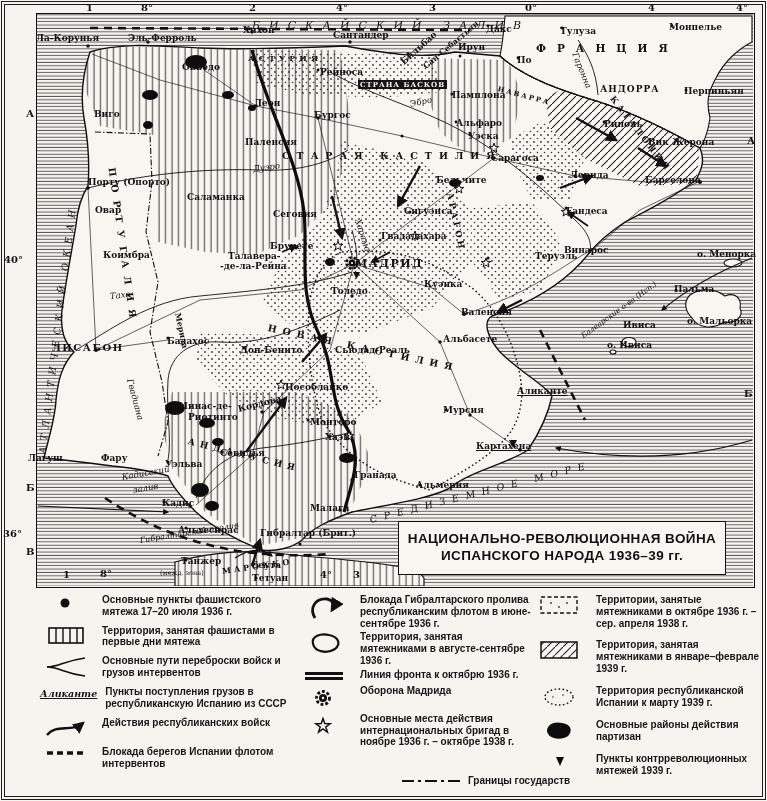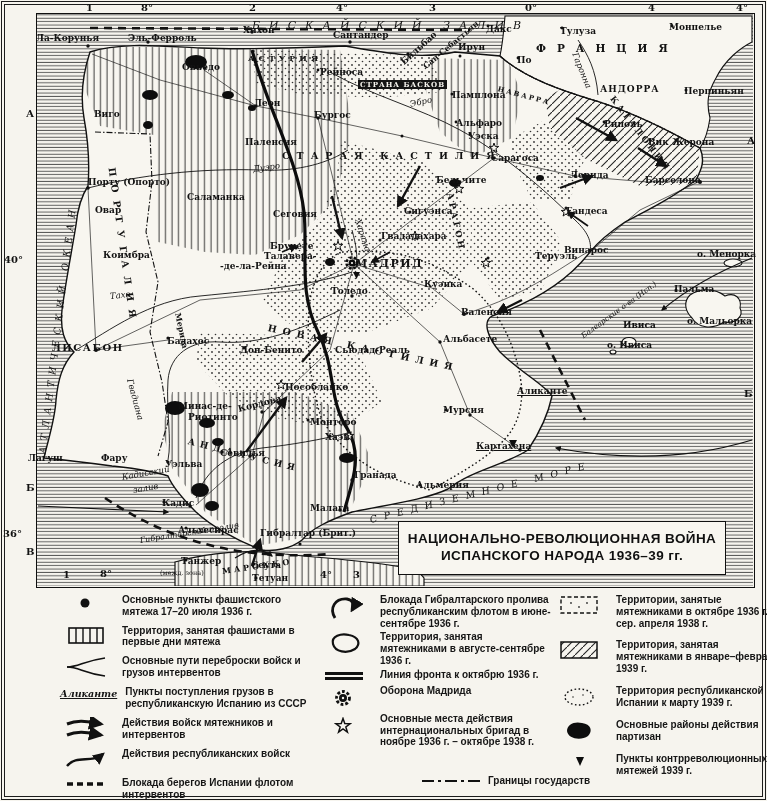--- a/index.html
+++ b/index.html
@@ -19,21 +19,21 @@
   .f{font-size:10.5px;font-weight:bold;letter-spacing:11px;}
   .t{font-size:6.5px;}
   .u{font-size:9px;font-weight:bold;text-decoration:underline;}
   .w{background:#141414;color:#f7f5ef;font-size:7px;padding:0 2px;letter-spacing:1px;font-weight:bold;}
   .g{font-size:10px;font-weight:600;}
   .title-box{position:absolute;left:398px;top:521px;width:326px;height:52px;background:#f8f6f0;
      border:1.6px solid #101010;z-index:7;display:flex;flex-direction:column;justify-content:center;
      align-items:center;gap:2px;}
   .title-box div{font-family:"Liberation Sans",sans-serif;font-weight:bold;font-size:13.5px;
      letter-spacing:.4px;color:#101010;text-align:center;line-height:1.1;}
-  .legend{position:absolute;left:0;top:588px;width:680px;height:213px;z-index:3;margin-left:20px;}
+  .legend{position:absolute;left:0;top:588px;width:680px;height:213px;z-index:3;}
   .lcol{position:absolute;display:flex;flex-direction:column;}
   #lcol1{left:40px;top:6px;width:256px;gap:7px;}
   #lcol2{left:298px;top:6px;width:234px;gap:2px;}
   #lcol3{left:534px;top:6px;width:226px;gap:10px;}
   .li{display:flex;align-items:flex-start;gap:8px;}
   .sym{flex:0 0 54px;display:flex;justify-content:center;align-items:center;min-height:14px;}
   .lt{font-family:"Liberation Sans",sans-serif;font-weight:bold;font-size:10px;line-height:1.18;color:#161616;}
   .alic{font-style:italic;font-weight:bold;font-size:9.5px;text-decoration:underline;font-family:"DejaVu Serif",serif;}
   .lfoot{position:absolute;left:402px;top:186px;display:flex;align-items:center;gap:6px;}
 </style>
@@ -347,21 +347,21 @@
       <span class="ml c" style="left: 570px; top: 170px;">Лерида</span>
       <span class="ml c" style="left: 645px; top: 175px;">Барселона</span>
       <span class="ml c" style="left: 88px; top: 177px;">Порту (Опорто)</span>
       <span class="ml c" style="left: 95px; top: 205px;">Овар</span>
       <span class="ml c" style="left: 187px; top: 192px;">Саламанка</span>
       <span class="ml c" style="left: 273px; top: 209px;">Сеговия</span>
       <span class="ml c" style="left: 404px; top: 206px;">Сигуэнса</span>
       <span class="ml c" style="left: 566px; top: 206px;">Гандеса</span>
       <span class="ml c" style="left: 103px; top: 250px;">Коимбра</span>
       <span class="ml c" style="left: 270px; top: 241px;">Брунете</span>
-      <span class="ml c" style="left: 228px; top: 251px; margin-left: 36px;">Талавера-</span>
+      <span class="ml c" style="left: 228px; top: 251px;">Талавера-</span>
       <span class="ml c" style="left: 220px; top: 261px;">-де-ла-Рейна</span>
       <span class="ml c" style="left: 381px; top: 231px;">Гвадалахара</span>
       <span class="ml C" style="left: 355px; top: 257px;">МАДРИД</span>
       <span class="ml c" style="left: 487px; top: 251px; padding-left: 48px;">Теруэль</span>
       <span class="ml c" style="left: 564px; top: 245px;">Винарос</span>
       <span class="ml c" style="left: 697px; top: 249px;">о. Менорка</span>
       <span class="ml c" style="left: 674px; top: 284px;">Пальма</span>
       <span class="ml c" style="left: 687px; top: 316px;">о. Мальорка</span>
       <span class="ml c" style="left: 331px; top: 286px;">Толедо</span>
       <span class="ml c" style="left: 424px; top: 279px;">Куэнка</span>
@@ -455,29 +455,20 @@
             </svg>
           </span>
         <span class="lt">Основные пути переброски войск и грузов интервентов</span>
       </div>
       <div class="li">
         <span class="sym alic">Аликанте</span>
         <span class="lt">Пункты поступления грузов в республиканскую Испанию из СССР</span>
       </div>
       <div class="li">
         <span class="sym">
-          <svg width="44" height="24" fill="none" stroke="#111" stroke-width="3" marker-end="url(#arr)">
-          <path d="M2,7 C14,2 24,5 36,7"></path>
-              <path d="M2,18 C14,13 24,16 36,18"></path>
-            </svg>
-          </span>
-        <span class="lt">Действия войск мятежников и интервентов</span>
-      </div>
-      <div class="li">
-        <span class="sym">
           <svg width="44" height="22" fill="none" stroke="#111" stroke-width="2.4" marker-end="url(#arr)">
           <path d="M2,18 C12,6 26,16 38,6"></path>
             </svg>
           </span>
         <span class="lt">Действия республиканских войск</span>
       </div>
       <div class="li">
         <span class="sym">
           <svg width="44" height="14">
               <path d="M2,7 L40,7" stroke="#111" stroke-width="3.6" stroke-dasharray="6,4"></path>

